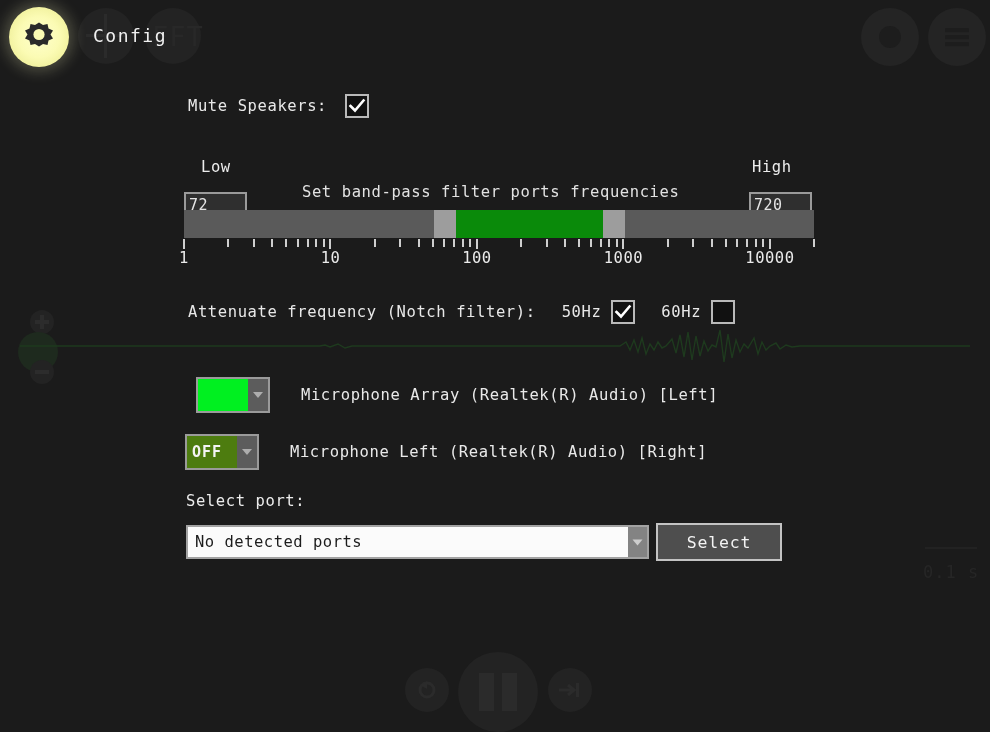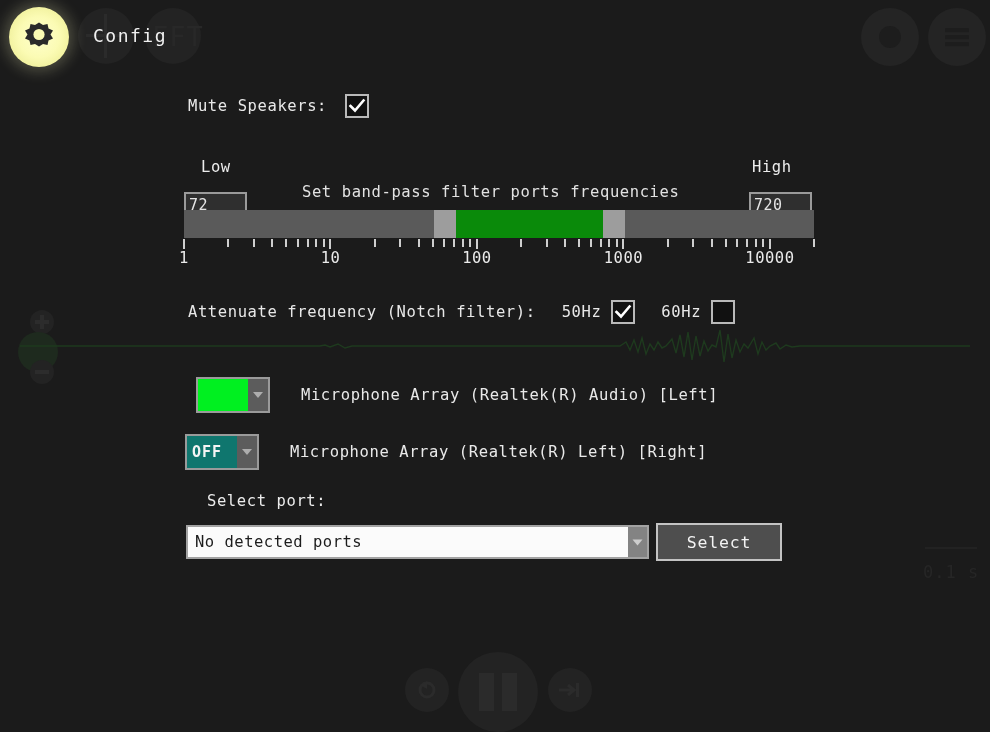--- a/index.html
+++ b/index.html
@@ -262,21 +262,20 @@
 
   
   #port-section {
     position: absolute;
     left: 186px; top: 418px;
   }
   #port-label {
     color: #ececec;
     font-size: 15.5px;
     letter-spacing: 0.6px;
-    margin-left: 21px;
   }
   #port-controls {
     display: flex; align-items: center; margin-top: 13px;
   }
   #port-select {
     width: 463px; height: 34px;
     border: 2px solid #a2a2a2;
     background: #fbfbfb;
     display: flex; align-items: stretch;
   }
@@ -485,28 +484,28 @@
         <svg width="12" height="8" viewBox="0 0 12 8">
             <path d="M1 1 L11 1 L6 7 Z" fill="#adadad"></path>
           </svg>
       </span>
     </span>
     <span class="mic-name">Microphone Array (Realtek(R) Audio) [Left]</span>
   </div>
 
   <div class="mic-row" id="mic-row-right">
     <span class="mic-combo">
-      <span class="mic-swatch" id="mic-swatch-1" style="background: #0f766e;">OFF</span>
+      <span class="mic-swatch" id="mic-swatch-1" style="background: #4d7c0f;">OFF</span>
       <span class="combo-arrow">
         <svg width="12" height="8" viewBox="0 0 12 8">
             <path d="M1 1 L11 1 L6 7 Z" fill="#adadad"></path>
           </svg>
       </span>
     </span>
-    <span class="mic-name">Microphone Array (Realtek(R) Left) [Right]</span>
+    <span class="mic-name">Microphone Left (Realtek(R) Audio) [Right]</span>
   </div>
 
   <div id="port-section">
     <div id="port-label">Select port:</div>
 
     <div id="port-controls">
       <span id="port-select">
         <span id="port-select-value">No detected ports</span>
         <span id="port-select-arrow">
           <svg width="11" height="7" viewBox="0 0 11 7">

